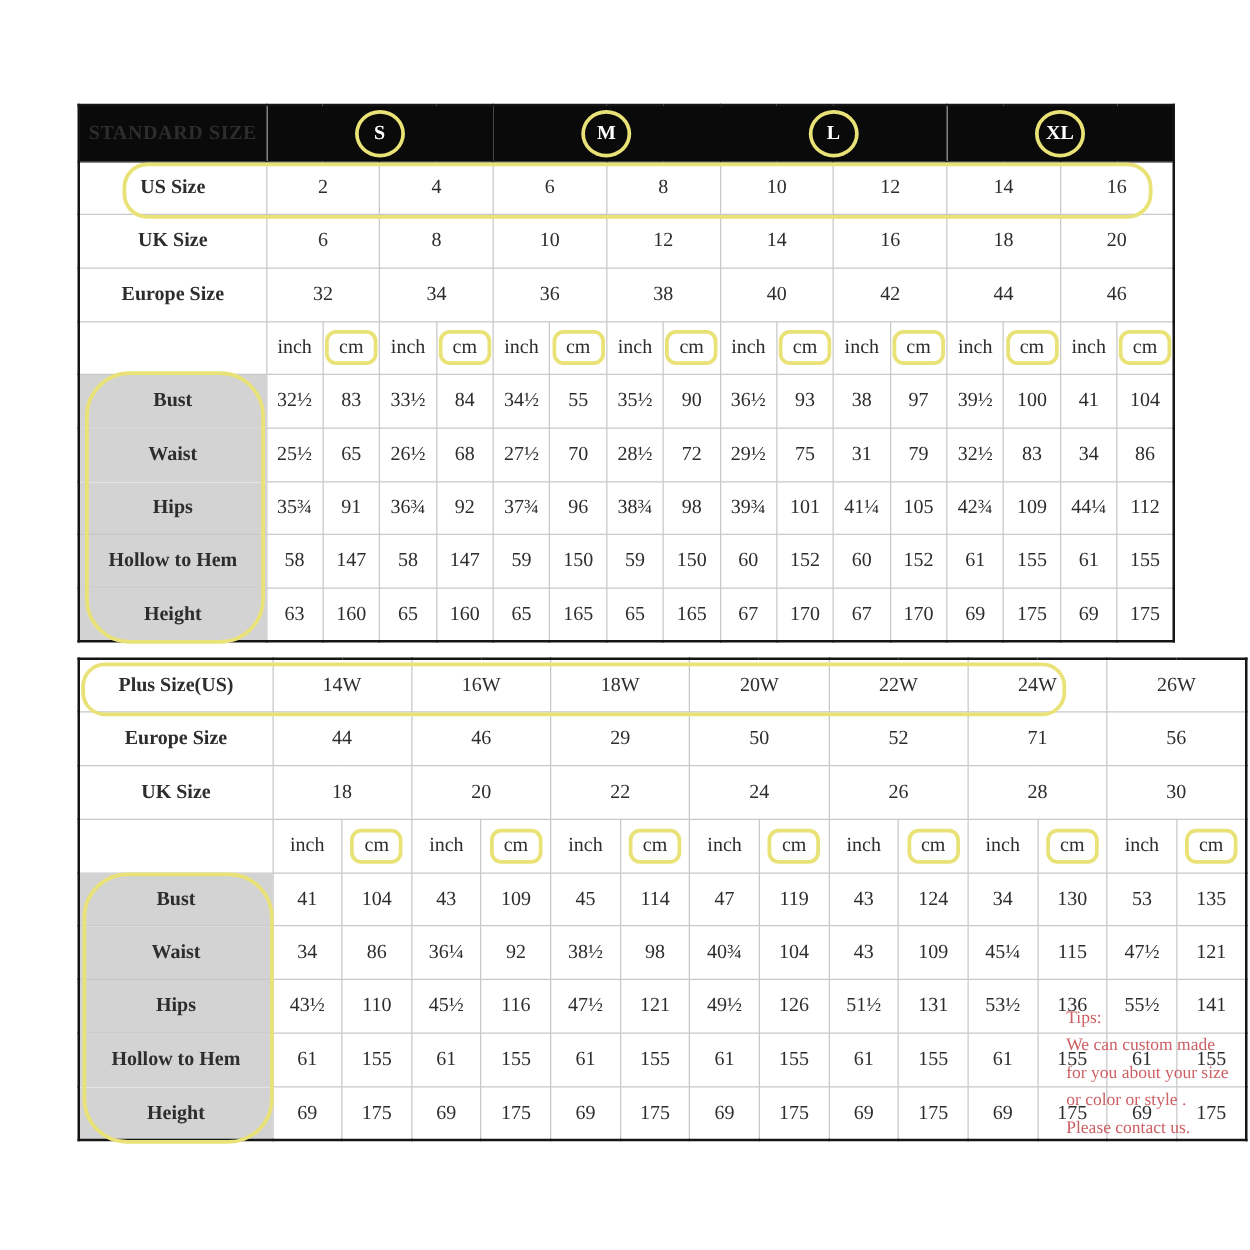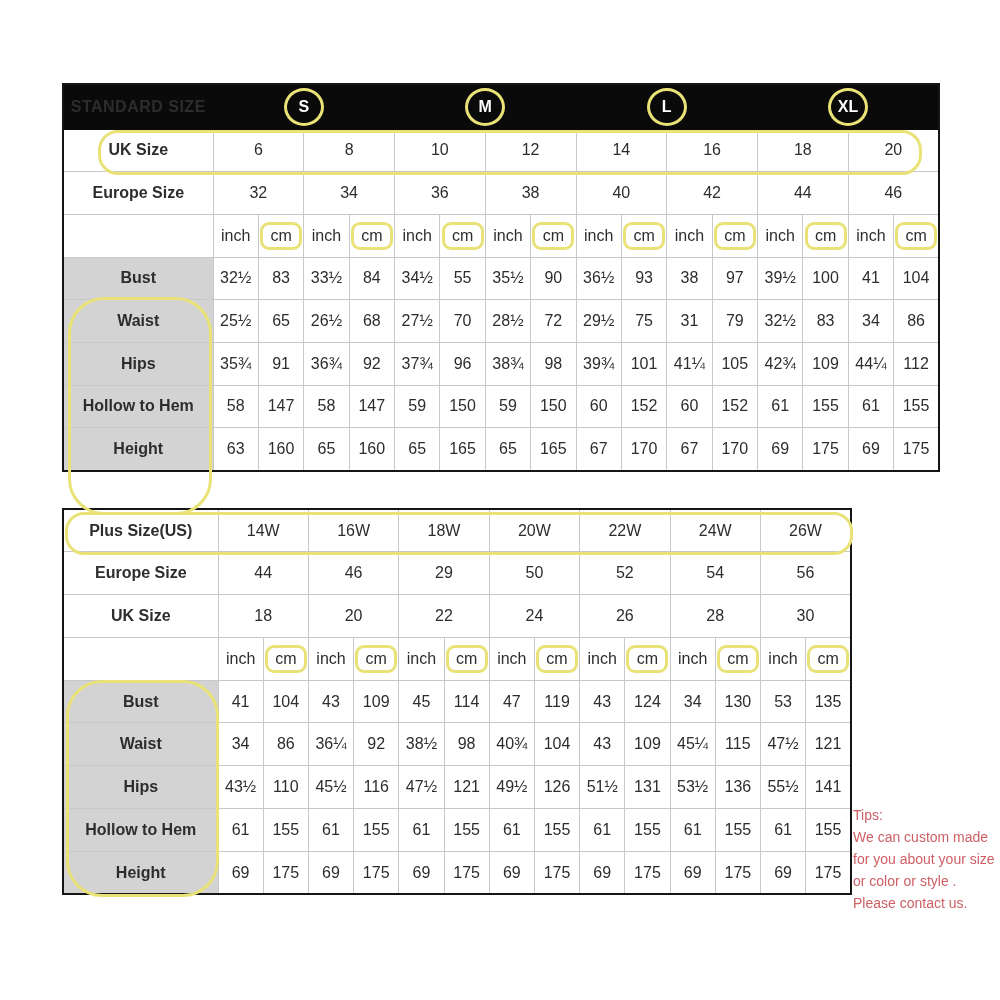--- a/index.html
+++ b/index.html
@@ -5,24 +5,24 @@
   :root{
     --yellow:#e8e277;
     --grey:#d3d3d3;
     --hdr:#0a0a0a;
     --tips:#cd5f64;
     --grid:#c8c8c8;
     --ink:#2d2d2d;
   }
   html,body{margin:0;padding:0;background:#fff;}
   .canvas{position:relative;width:1000px;height:1000px;background:#fff;overflow:hidden;
-          font-family:Liberation Sans, sans-serif;}
+          font-family:Liberation Serif, serif;}
   .tbl-wrap{position:absolute;}
   #std-wrap{left:62px;top:83px;width:878px;}
-  #plus-wrap{left:62px;top:508px;width:790px;}
+  #plus-wrap{left:62px;top:526px;width:936px;}
 
   table.sz-table{border-collapse:collapse;table-layout:fixed;width:100%;
                  border:2px solid #151515;}
   table.sz-table td{border:1px solid var(--grid);text-align:center;vertical-align:middle;
                     font-size:16px;color:var(--ink);padding:0;overflow:hidden;}
   #std-wrap tr{height:42.7px;}
   #plus-wrap tr{height:42.8px;}
   #std-wrap tr.hdr{height:45px;}
 
   tr.hdr td{background:var(--hdr);border:1px solid var(--hdr);}
@@ -79,20 +79,31 @@
             <col>
             <col>
           </colgroup>
           <tbody>
             <tr class="hdr">
               <td class="hdr-title">STANDARD SIZE</td>
               <td class="hdr-grp" colspan="4"><span class="grp-oval">S</span></td>
               <td class="hdr-grp" colspan="4"><span class="grp-oval">M</span></td>
               <td class="hdr-grp" colspan="4"><span class="grp-oval">L</span></td>
               <td class="hdr-grp" colspan="4"><span class="grp-oval">XL</span></td>
+            </tr>
+            <tr class="size-row">
+              <td class="lbl">US Size</td>
+              <td class="val" colspan="2">2</td>
+              <td class="val" colspan="2">4</td>
+              <td class="val" colspan="2">6</td>
+              <td class="val" colspan="2">8</td>
+              <td class="val" colspan="2">10</td>
+              <td class="val" colspan="2">12</td>
+              <td class="val" colspan="2">14</td>
+              <td class="val" colspan="2">16</td>
             </tr>
             <tr class="size-row">
               <td class="lbl">UK Size</td>
               <td class="val" colspan="2">6</td>
               <td class="val" colspan="2">8</td>
               <td class="val" colspan="2">10</td>
               <td class="val" colspan="2">12</td>
               <td class="val" colspan="2">14</td>
               <td class="val" colspan="2">16</td>
               <td class="val" colspan="2">18</td>
@@ -261,21 +272,21 @@
               <td class="val" colspan="2">24W</td>
               <td class="val" colspan="2">26W</td>
             </tr>
             <tr class="size-row">
               <td class="lbl">Europe Size</td>
               <td class="val" colspan="2">44</td>
               <td class="val" colspan="2">46</td>
               <td class="val" colspan="2">29</td>
               <td class="val" colspan="2">50</td>
               <td class="val" colspan="2">52</td>
-              <td class="val" colspan="2">54</td>
+              <td class="val" colspan="2">71</td>
               <td class="val" colspan="2">56</td>
             </tr>
             <tr class="size-row">
               <td class="lbl">UK Size</td>
               <td class="val" colspan="2">18</td>
               <td class="val" colspan="2">20</td>
               <td class="val" colspan="2">22</td>
               <td class="val" colspan="2">24</td>
               <td class="val" colspan="2">26</td>
               <td class="val" colspan="2">28</td>

